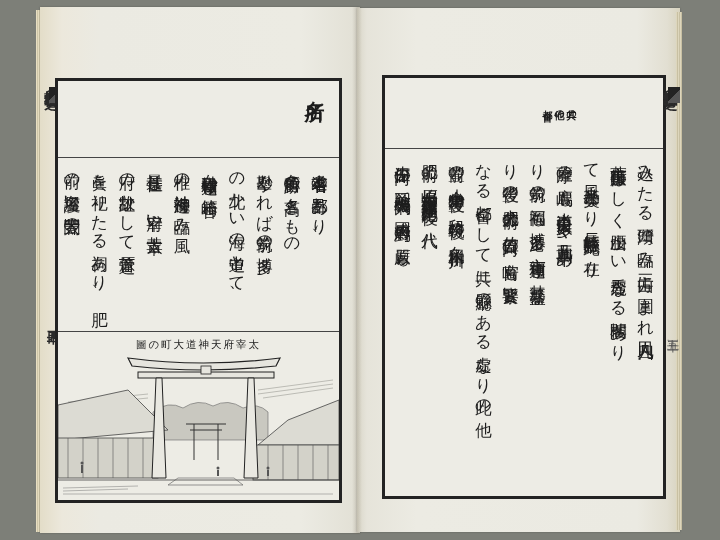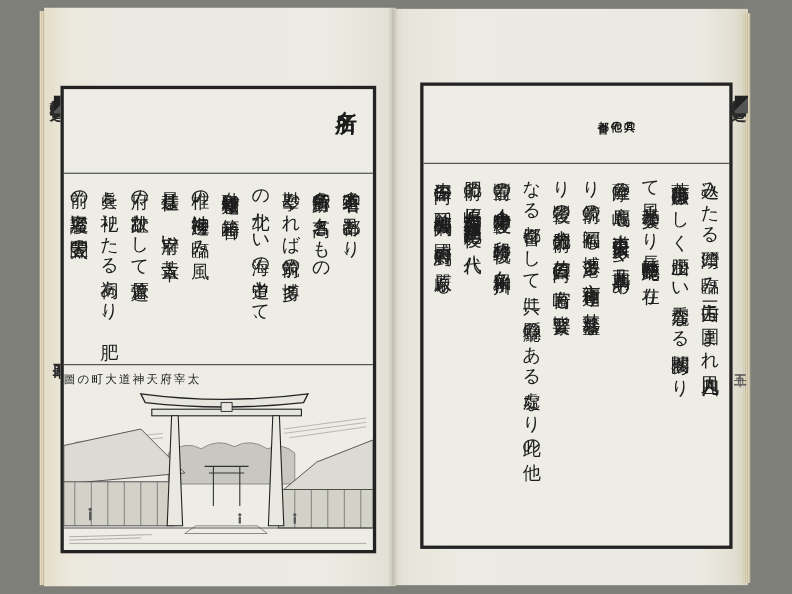--- a/index.html
+++ b/index.html
@@ -50,21 +50,21 @@
   }
   .frame-left .text-cols  { right:6px; top:80px; height:172px; font-size:16.5px; line-height:27.5px; letter-spacing:1px; }
   .frame-right .text-cols { right:4px; top:74px; height:346px; font-size:16.5px; line-height:27px; letter-spacing:1.6px; }
   .text-cols .col { display:block; }
 
   .illustration {
     position:absolute; left:0; right:0; top:250px; bottom:0;
     border-top:1px solid #444; overflow:hidden;
   }
   .illus-caption {
-    position:absolute; top:6px; left:0; right:0; text-align:left;
+    position:absolute; top:6px; left:0; right:0; text-align:center;
     font-size:10.5px; color:#1d1d1d; letter-spacing:2px; direction:rtl; unicode-bidi:bidi-override;
   }
   .illus-svg { position:absolute; left:0; top:18px; width:281px; height:150px; }
 
   .hashira {
     position:absolute; writing-mode:vertical-rl; color:#2a2a2a;
     font-size:14px; letter-spacing:1px; font-weight:bold;
   }
   .hashira-left { left:43px; top:78px; }
   .hashira-left-page { left:44px; top:320px; font-size:13px; }

